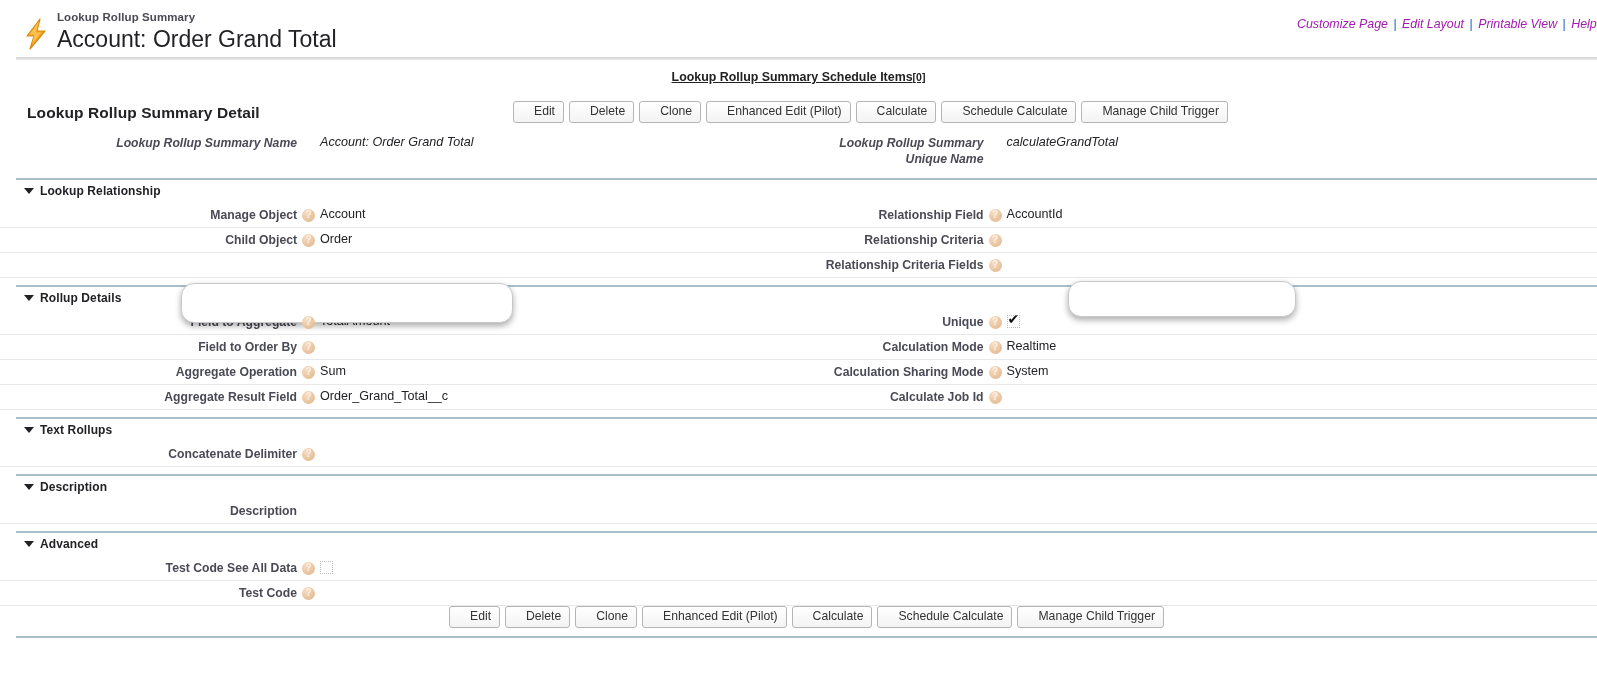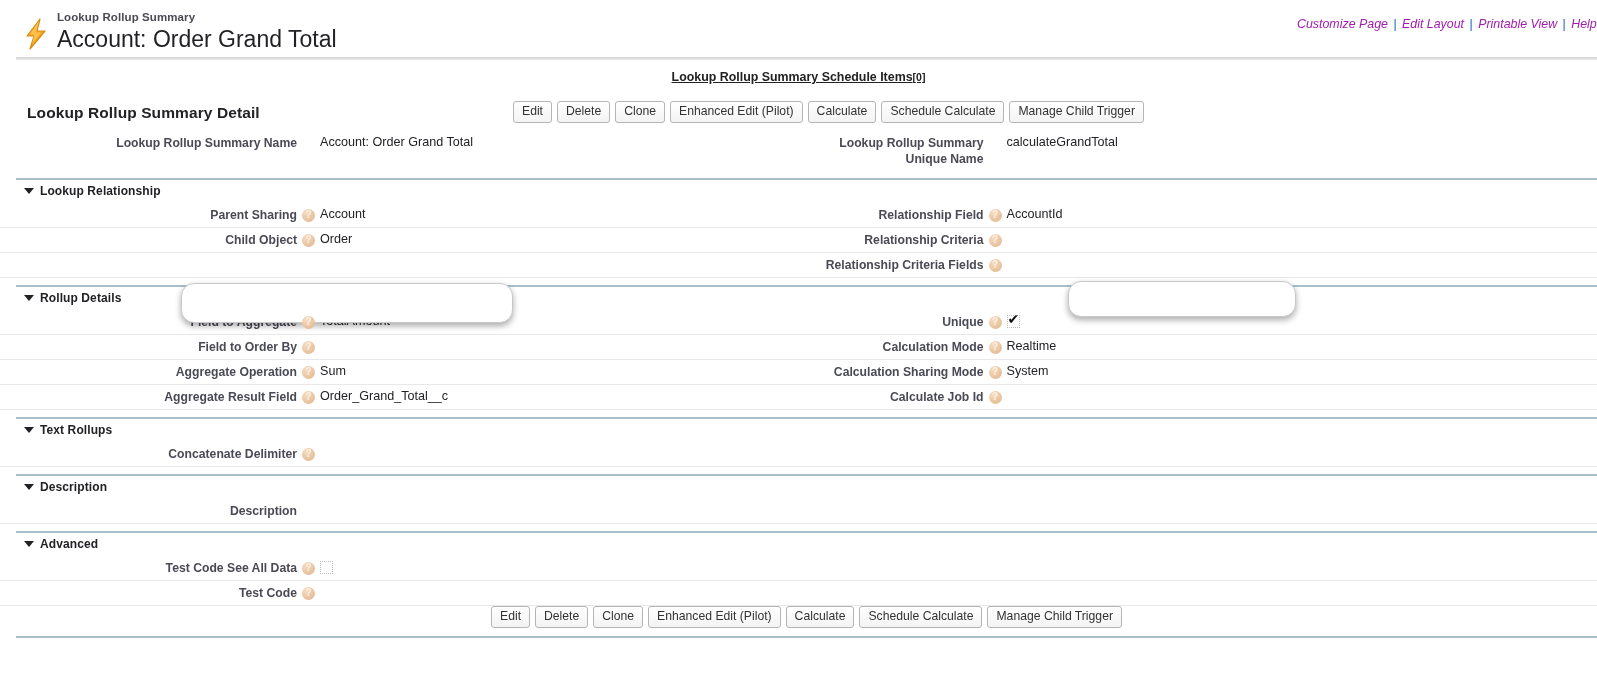--- a/index.html
+++ b/index.html
@@ -102,36 +102,36 @@
     padding-left: 16px;
   }
   .btn {
     display: inline-block;
     font-family: "Liberation Sans", sans-serif;
     font-size: 12.2px;
     color: #333;
     background: linear-gradient(#ffffff, #f3f3f3);
     border: 1px solid #b5b5b5;
     border-radius: 3px;
-    padding: 2px 8px 3px 8px;
+    padding: 2px 8px 3px 20px;
     margin-right: 5px;
     line-height: 15px;
     cursor: pointer;
     vertical-align: top;
   }
   .btn:last-child { margin-right: 0; }
 
   
   .fieldblock { width: 100%; }
   .frow {
     display: flex;
     width: 100%;
     border-bottom: 1px solid #e8e8e8;
   }
-  .frow.noline { border-bottom: none; }
+  .frow.noline { border-bottom: none; font-style: italic; }
   .fcell {
     display: flex;
     align-items: flex-start;
     width: 50%;
     padding: 3px 0 4px 0;
     min-height: 21px;
   }
   .flabel {
     width: 297px;
     text-align: right;
@@ -293,21 +293,21 @@
     <div class="popup" id="popup-right"></div>
   </div>
 
   <div id="sections">
       <div class="section">
         <div class="sec-rule"></div>
         <div class="sec-title"><span class="tri"></span><span>Lookup Relationship</span></div>
         <div class="fieldblock">
           <div class="frow">
             <div class="fcell">
-              <div class="flabel">Parent Sharing</div>
+              <div class="flabel">Manage Object</div>
               <div class="help"></div>
               <div class="fvalue">Account</div>
             </div>
             <div class="fcell right">
               <div class="flabel">Relationship Field</div>
               <div class="help"></div>
               <div class="fvalue">AccountId</div>
             </div>
           </div>
           <div class="frow">

